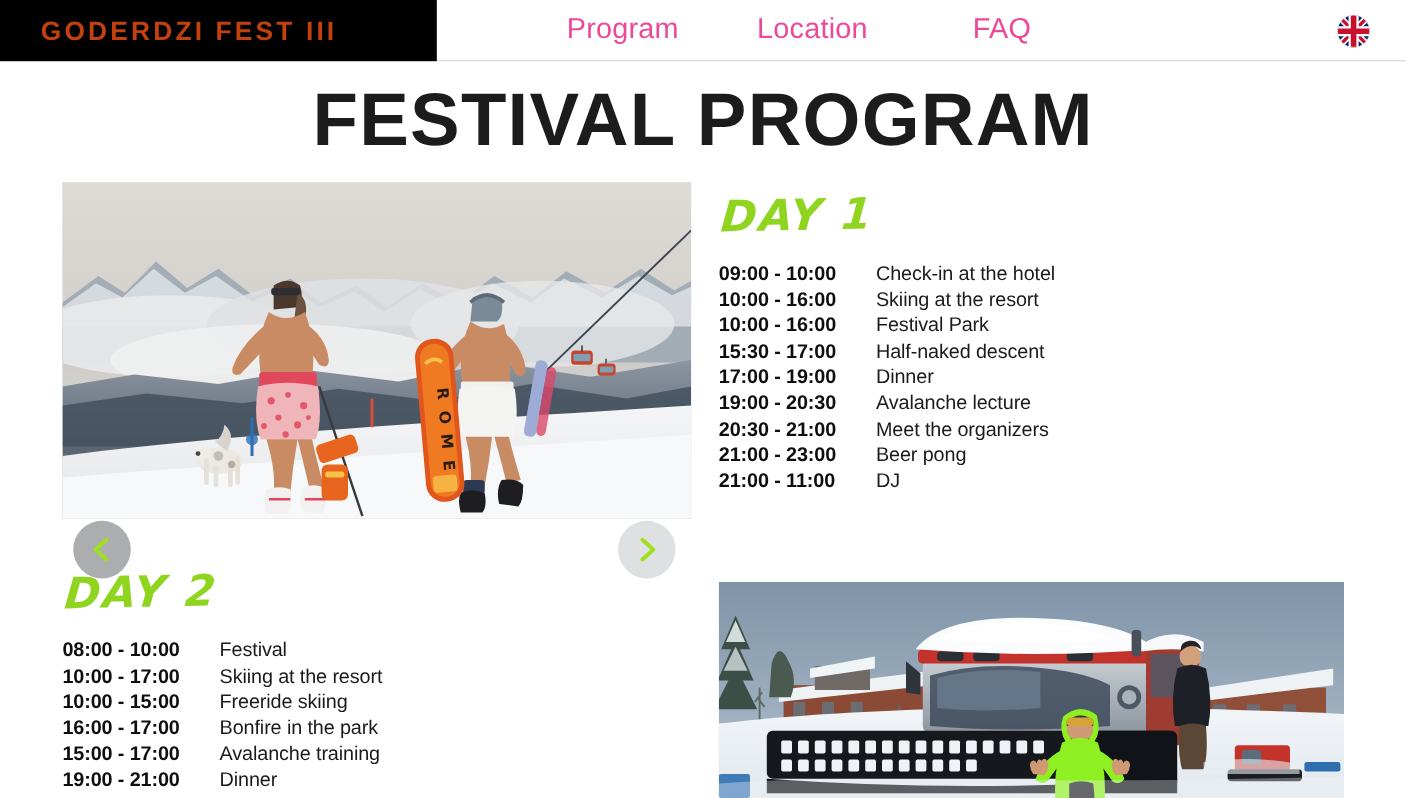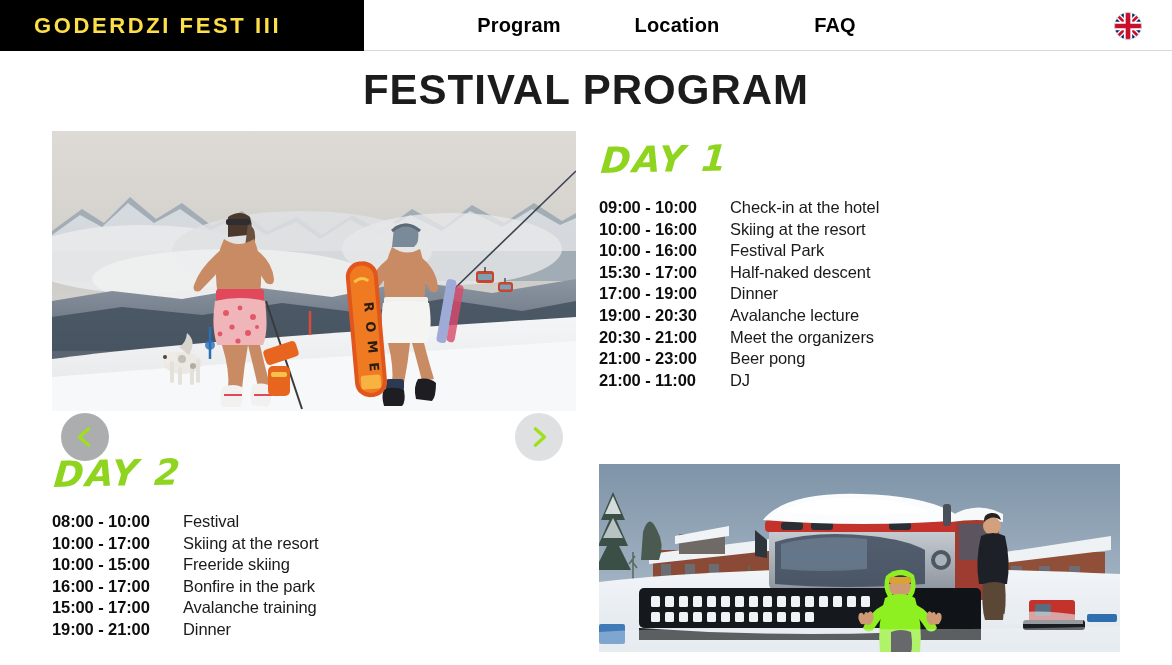--- a/index.html
+++ b/index.html
@@ -26,39 +26,39 @@
   .logo-block {
     width: 364px;
     height: 51px;
     background: #000000;
     display: flex;
     align-items: center;
     padding-left: 34px;
     flex: 0 0 364px;
   }
   .logo-text {
-    color: #fde047;
+    color: #c2410c;
     font-size: 22px;
     font-weight: 700;
     letter-spacing: 2.6px;
     white-space: nowrap;
     font-family: "Liberation Sans", sans-serif;
   }
   .nav {
     flex: 1 1 auto;
     display: flex;
     align-items: center;
     justify-content: flex-start;
     padding-left: 76px;
     gap: 0px;
   }
   .nav-item {
-    font-size: 20px;
-    font-weight: 700;
-    color: #000000;
+    font-size: 24px;
+    font-weight: 400;
+    color: #ec4899;
     letter-spacing: 0.2px;
     white-space: nowrap;
     cursor: pointer;
     font-family: "Liberation Sans", sans-serif;
   }
   .nav-slot { width: 158px; display: flex; justify-content: center; }
   .nav-slot.loc { width: 158px; }
   .lang-wrap {
     position: absolute;
     right: 30px;
@@ -71,21 +71,21 @@
   .flag {
     width: 28px; height: 28px; border-radius: 50%;
     overflow: hidden; display: block;
   }
 
   
   .page-title {
     width: 100%;
     text-align: center;
     margin-top: 17px;
-    font-size: 42px;
+    font-size: 62px;
     font-weight: 700;
     letter-spacing: 1px;
     color: #1c1c1c;
     font-family: "Liberation Sans", sans-serif;
     line-height: 1.05;
   }
 
   
   .row {
     position: relative;

